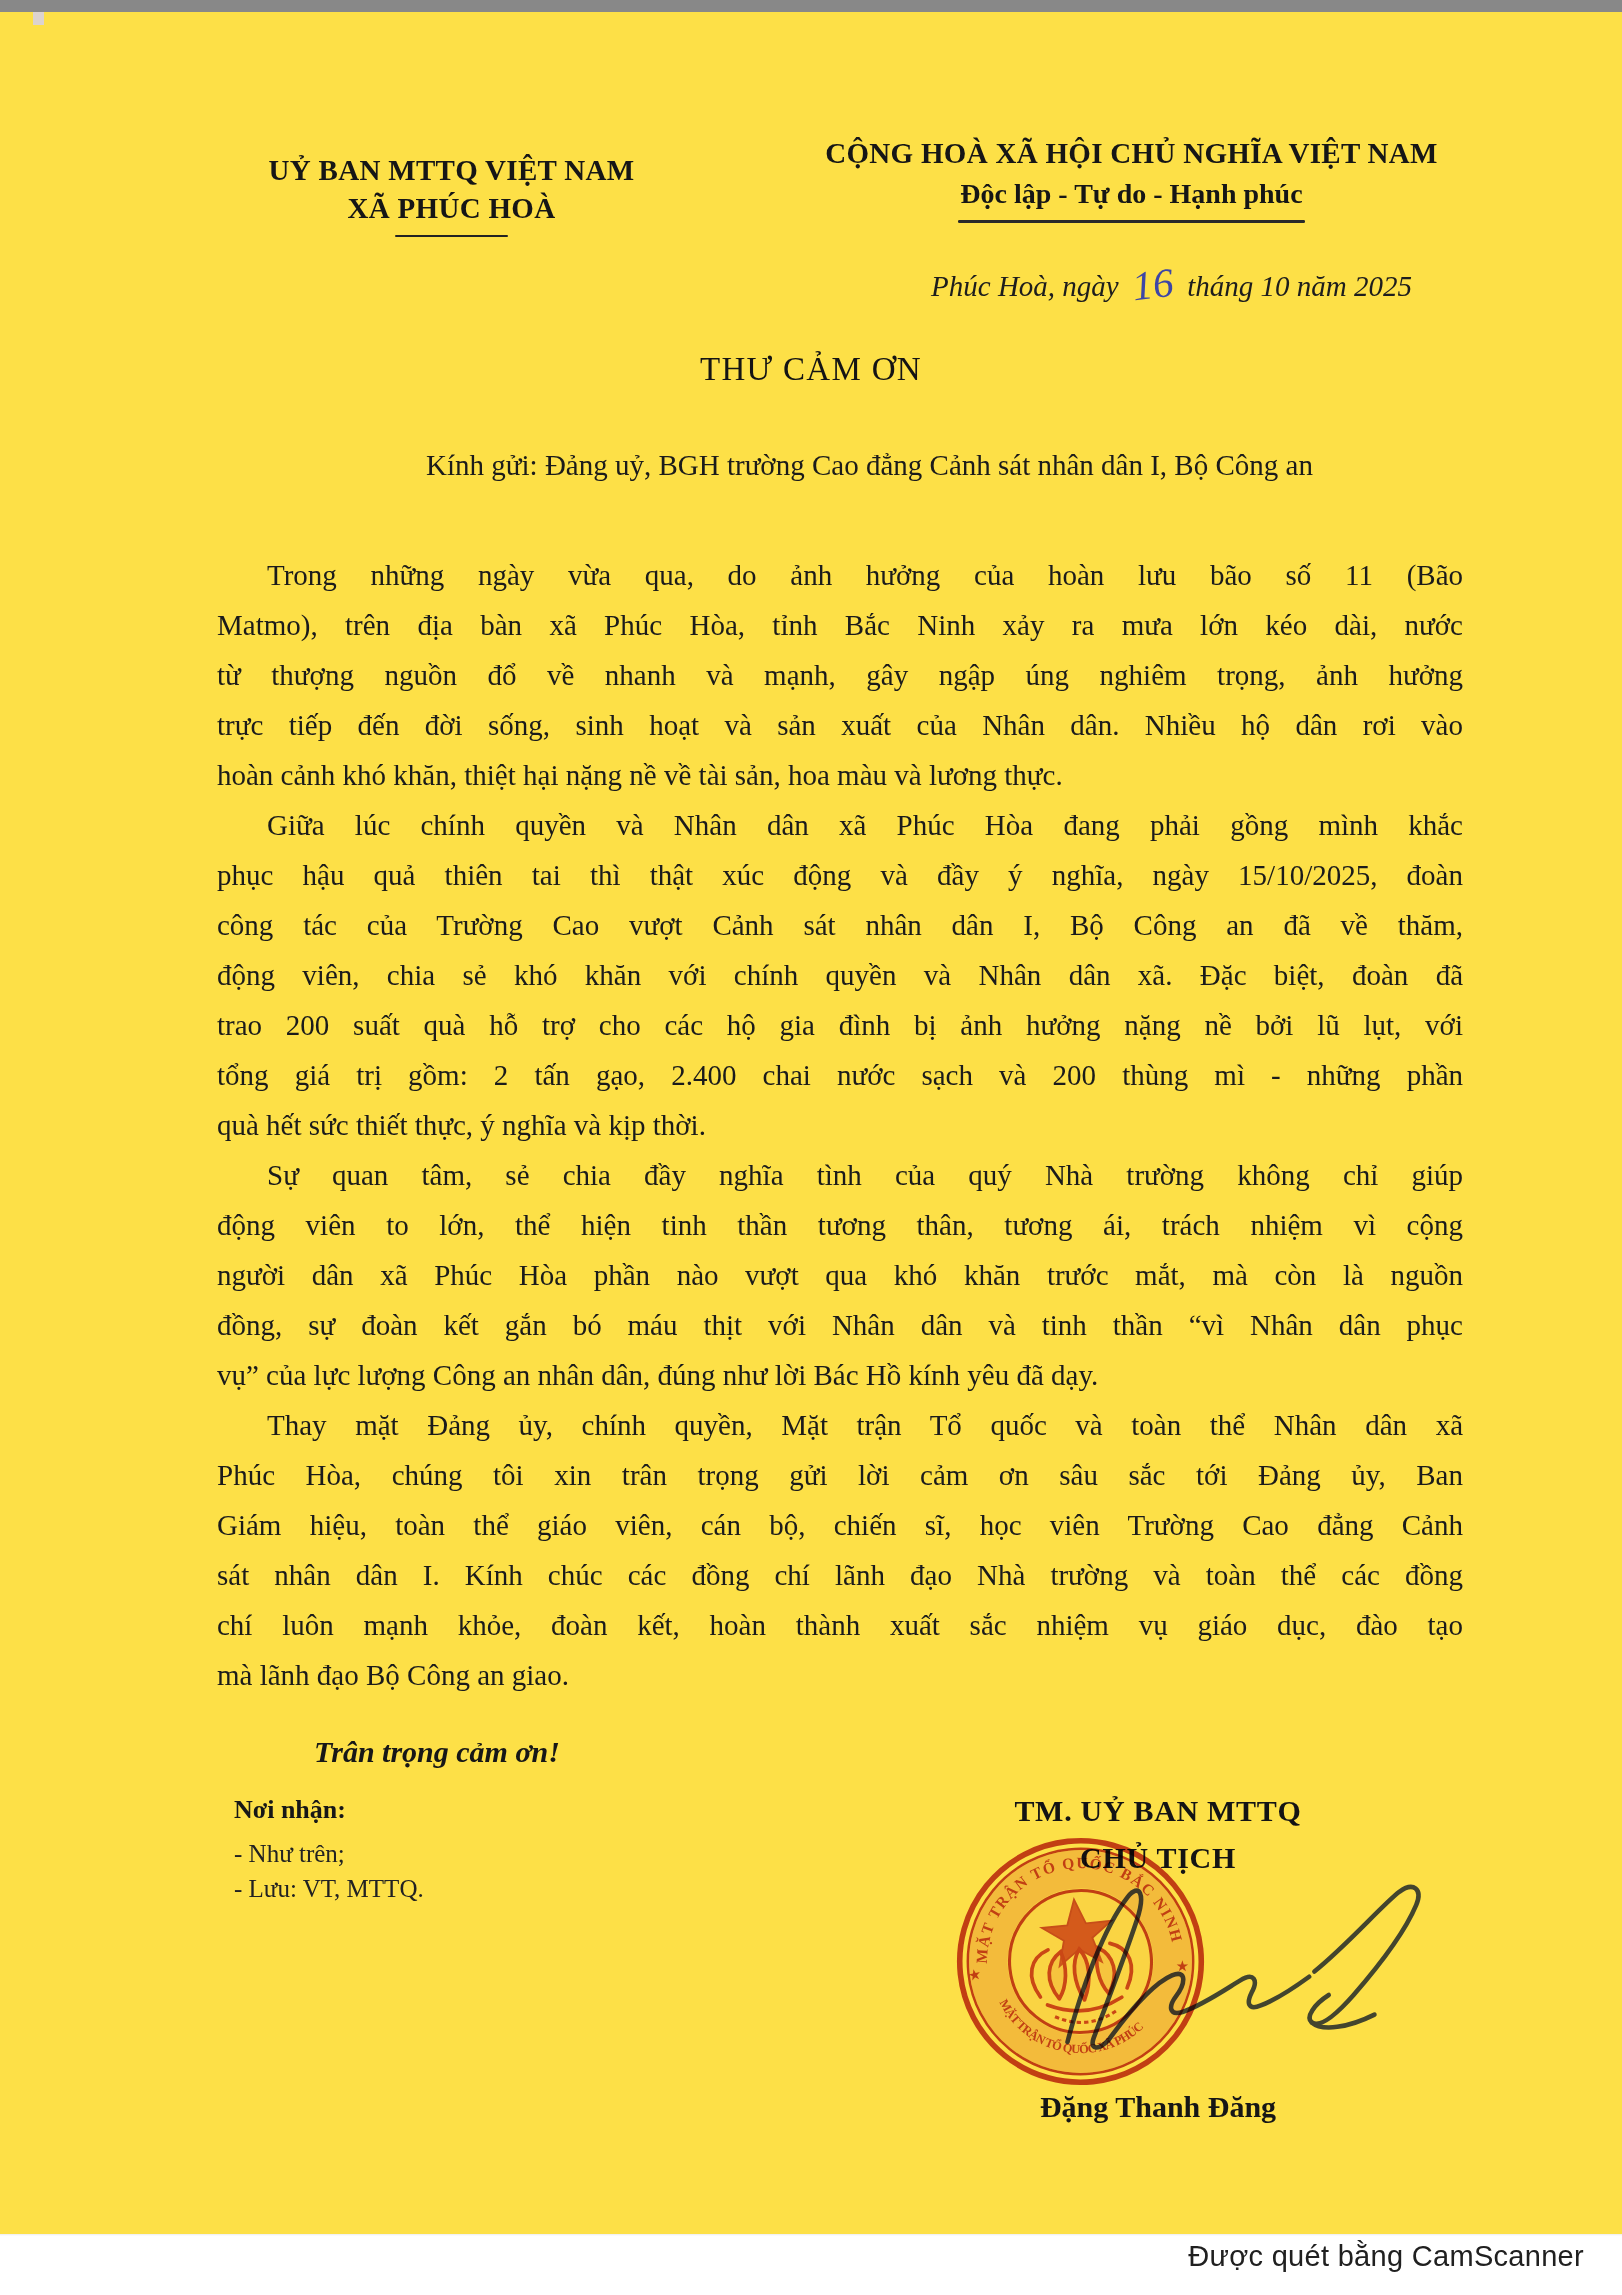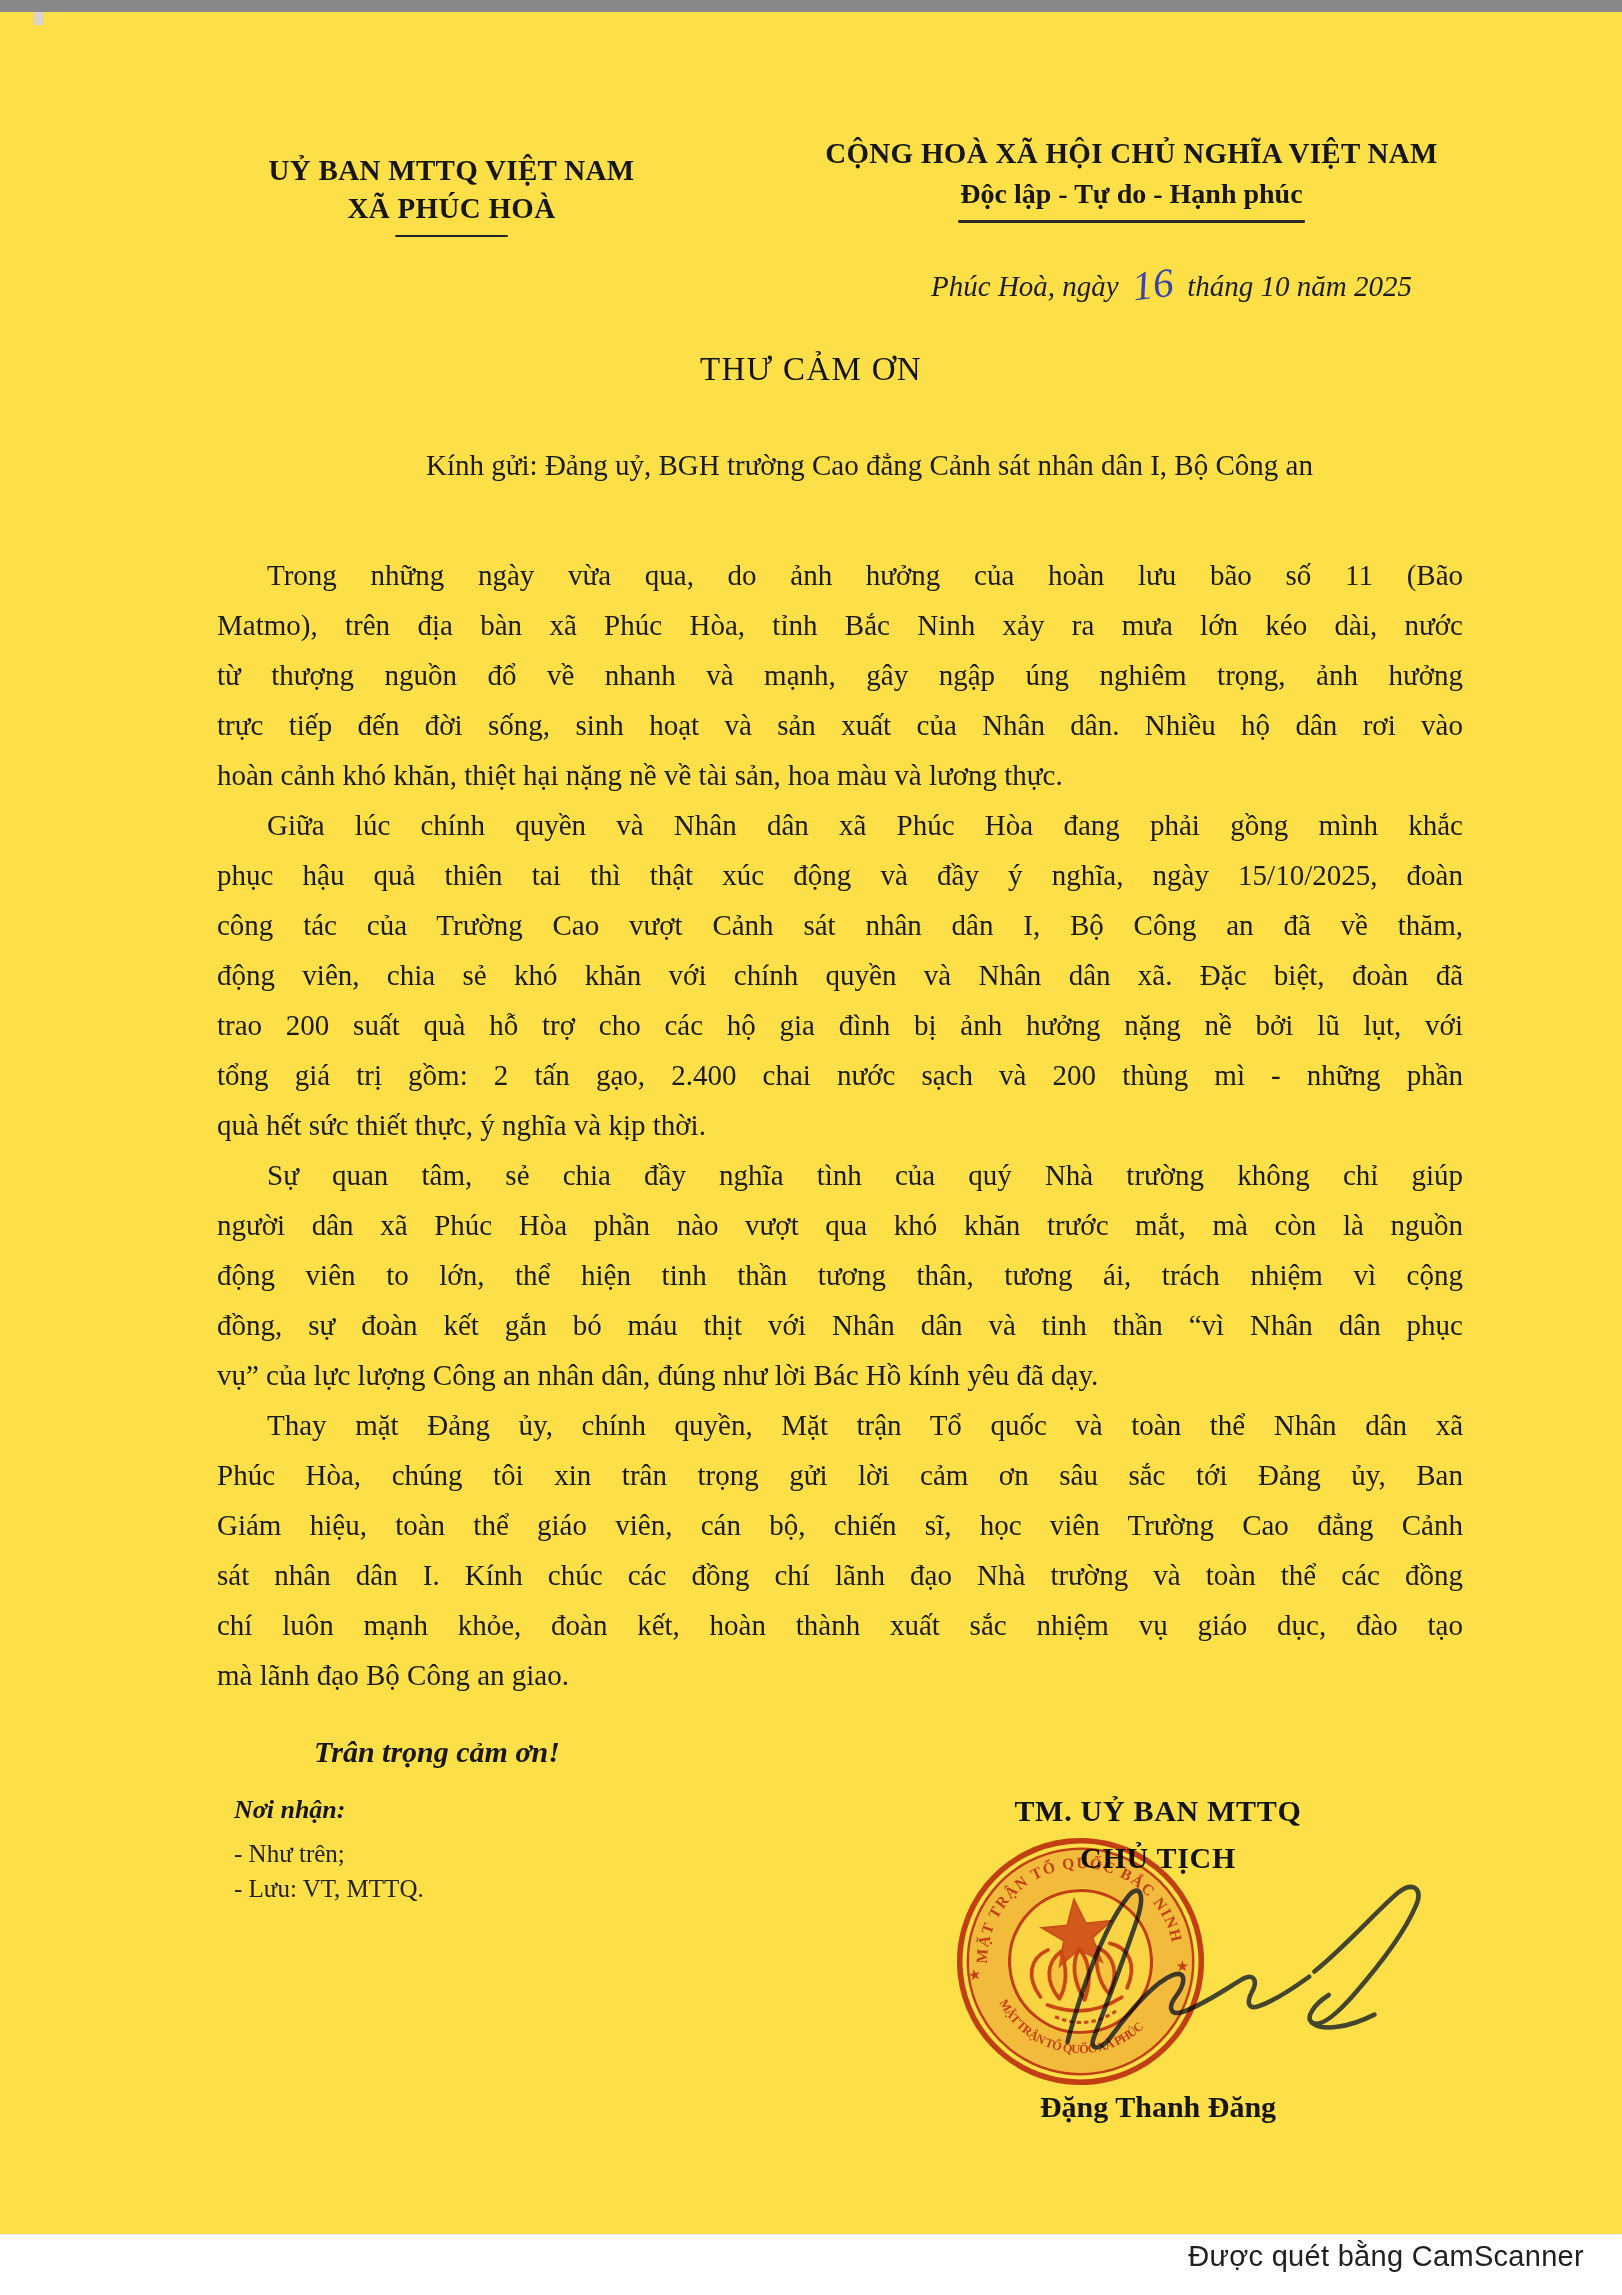--- a/index.html
+++ b/index.html
@@ -35,21 +35,21 @@
   .body-text{left:217px;top:538px;width:1246px;}
   .bl{
     font-size:29px;line-height:50px;white-space:normal;
     text-align:justify;text-align-last:justify;color:#1b1b1b;
   }
   .bl.first{text-indent:50px;}
   .bl.last{text-align-last:left;}
   .closing{left:314px;top:1723px;font-size:30px;font-weight:bold;font-style:italic;color:#171717;}
   
   .recipients{left:234px;top:1783px;}
-  .recip-heading{font-size:26px;font-weight:bold;font-style:italic;margin-bottom:10.5px;color:#171717;}
+  .recip-heading{font-size:26px;font-weight:bold;margin-bottom:10.5px;color:#171717;}
   .recip-item{font-size:25px;line-height:35px;color:#222;}
   
   .tm-line{left:903px;top:1782px;width:510px;text-align:center;font-size:30px;font-weight:bold;letter-spacing:0.7px;color:#141414;}
   .pos-line{left:903px;top:1829px;width:510px;text-align:center;font-size:30px;font-weight:bold;letter-spacing:0.7px;color:#141414;}
   .signer-name{left:903px;top:2078px;width:510px;text-align:center;font-size:30px;font-weight:bold;color:#161616;}
   .seal{left:956px;top:1825px;width:249px;height:249px;transform:rotate(-6deg);mix-blend-mode:multiply;opacity:.93;}
   .signature{left:1007px;top:1855px;width:458px;height:209px;mix-blend-mode:multiply;}
   
   .corner-artifact{left:33px;top:0;width:10.5px;height:13px;background:#d6d0e8;opacity:.85;}
   .scan-divider{left:0;top:2222px;width:1622px;height:2px;background:linear-gradient(#ededed,#ffffff);}
@@ -100,22 +100,22 @@
       <div class="bl first">Giữa lúc chính quyền và Nhân dân xã Phúc Hòa đang phải gồng mình khắc</div>
       <div class="bl">phục hậu quả thiên tai thì thật xúc động và đầy ý nghĩa, ngày 15/10/2025, đoàn</div>
       <div class="bl">công tác của Trường Cao vượt Cảnh sát nhân dân I, Bộ Công an đã về thăm,</div>
       <div class="bl">động viên, chia sẻ khó khăn với chính quyền và Nhân dân xã. Đặc biệt, đoàn đã</div>
       <div class="bl">trao 200 suất quà hỗ trợ cho các hộ gia đình bị ảnh hưởng nặng nề bởi lũ lụt, với</div>
       <div class="bl">tổng giá trị gồm: 2 tấn gạo, 2.400 chai nước sạch và 200 thùng mì - những phần</div>
       <div class="bl last">quà hết sức thiết thực, ý nghĩa và kịp thời.</div>
     </div>
     <div>
       <div class="bl first">Sự quan tâm, sẻ chia đầy nghĩa tình của quý Nhà trường không chỉ giúp</div>
+      <div class="bl">động viên to lớn, thể hiện tinh thần tương thân, tương ái, trách nhiệm vì cộng</div>
       <div class="bl">người dân xã Phúc Hòa phần nào vượt qua khó khăn trước mắt, mà còn là nguồn</div>
-      <div class="bl">động viên to lớn, thể hiện tinh thần tương thân, tương ái, trách nhiệm vì cộng</div>
       <div class="bl">đồng, sự đoàn kết gắn bó máu thịt với Nhân dân và tinh thần “vì Nhân dân phục</div>
       <div class="bl last">vụ” của lực lượng Công an nhân dân, đúng như lời Bác Hồ kính yêu đã dạy.</div>
     </div>
     <div>
       <div class="bl first">Thay mặt Đảng ủy, chính quyền, Mặt trận Tổ quốc và toàn thể Nhân dân xã</div>
       <div class="bl">Phúc Hòa, chúng tôi xin trân trọng gửi lời cảm ơn sâu sắc tới Đảng ủy, Ban</div>
       <div class="bl">Giám hiệu, toàn thể giáo viên, cán bộ, chiến sĩ, học viên Trường Cao đẳng Cảnh</div>
       <div class="bl">sát nhân dân I. Kính chúc các đồng chí lãnh đạo Nhà trường và toàn thể các đồng</div>
       <div class="bl">chí luôn mạnh khỏe, đoàn kết, hoàn thành xuất sắc nhiệm vụ giáo dục, đào tạo</div>
       <div class="bl last">mà lãnh đạo Bộ Công an giao.</div>

